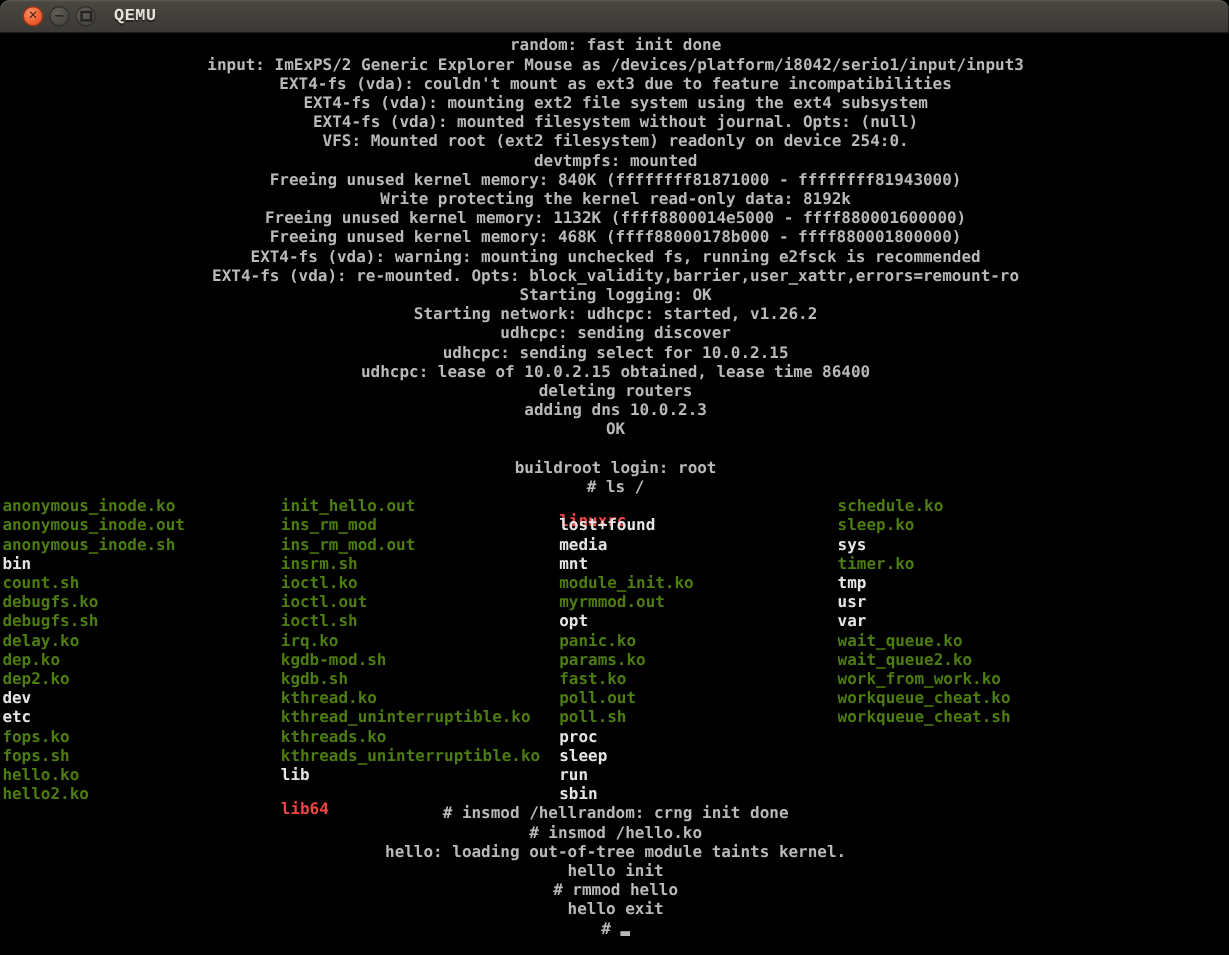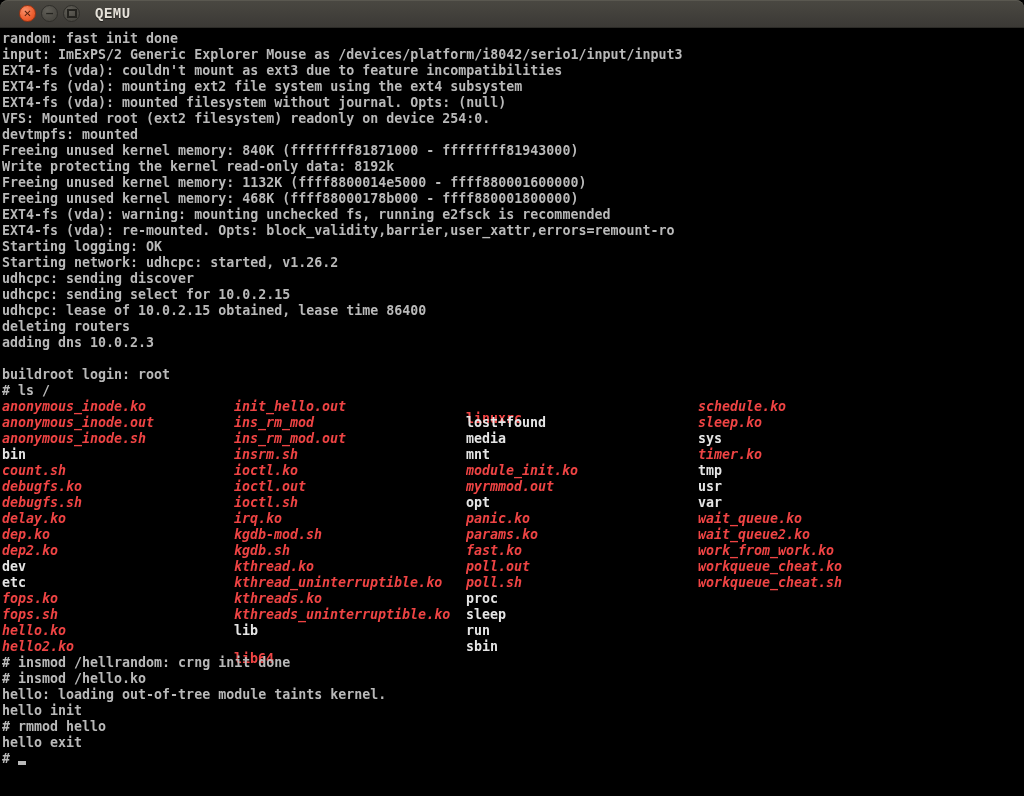--- a/index.html
+++ b/index.html
@@ -86,33 +86,34 @@
     font-family: "DejaVu Sans Mono", monospace;
     font-size: 13.3px;
     font-weight: bold;
     line-height: 16px;
     color: #b9b9b9;
     cursor: text;
   }
   .line {
     height: 16px;
     white-space: pre;
+    text-align: center;
   }
   .ls-grid {
     display: grid;
     grid-template-columns: 232px 232px 232px 232px;
     grid-template-rows: repeat(16, 16px);
     grid-auto-flow: column;
   }
   .ls-entry {
     height: 16px;
     white-space: pre;
     overflow: hidden;
   }
-  .t-file    { color: #ef4444; font-style: italic; }
+  .t-file    { color: #4d7c0f; }
   .t-dir     { color: #e5e5e5; }
   .t-symlink { color: #ef4444; margin-top: 12px; }
   .cursor {
     display: inline-block;
     width: 8px;
     height: 4px;
     background: #b9b9b9;
     vertical-align: -2px;
   }
 </style>
@@ -147,20 +148,21 @@
       <div class="line">Freeing unused kernel memory: 468K (ffff88000178b000 - ffff880001800000)</div>
       <div class="line">EXT4-fs (vda): warning: mounting unchecked fs, running e2fsck is recommended</div>
       <div class="line">EXT4-fs (vda): re-mounted. Opts: block_validity,barrier,user_xattr,errors=remount-ro</div>
       <div class="line">Starting logging: OK</div>
       <div class="line">Starting network: udhcpc: started, v1.26.2</div>
       <div class="line">udhcpc: sending discover</div>
       <div class="line">udhcpc: sending select for 10.0.2.15</div>
       <div class="line">udhcpc: lease of 10.0.2.15 obtained, lease time 86400</div>
       <div class="line">deleting routers</div>
       <div class="line">adding dns 10.0.2.3</div>
+      <div class="line">OK</div>
       <div class="line">&nbsp;</div>
       <div class="line">buildroot login: root</div>
       <div class="line"># ls /</div>
       <div class="ls-grid">
         <span class="ls-entry t-file">anonymous_inode.ko</span>
         <span class="ls-entry t-file">anonymous_inode.out</span>
         <span class="ls-entry t-file">anonymous_inode.sh</span>
         <span class="ls-entry t-dir">bin</span>
         <span class="ls-entry t-file">count.sh</span>
         <span class="ls-entry t-file">debugfs.ko</span>

